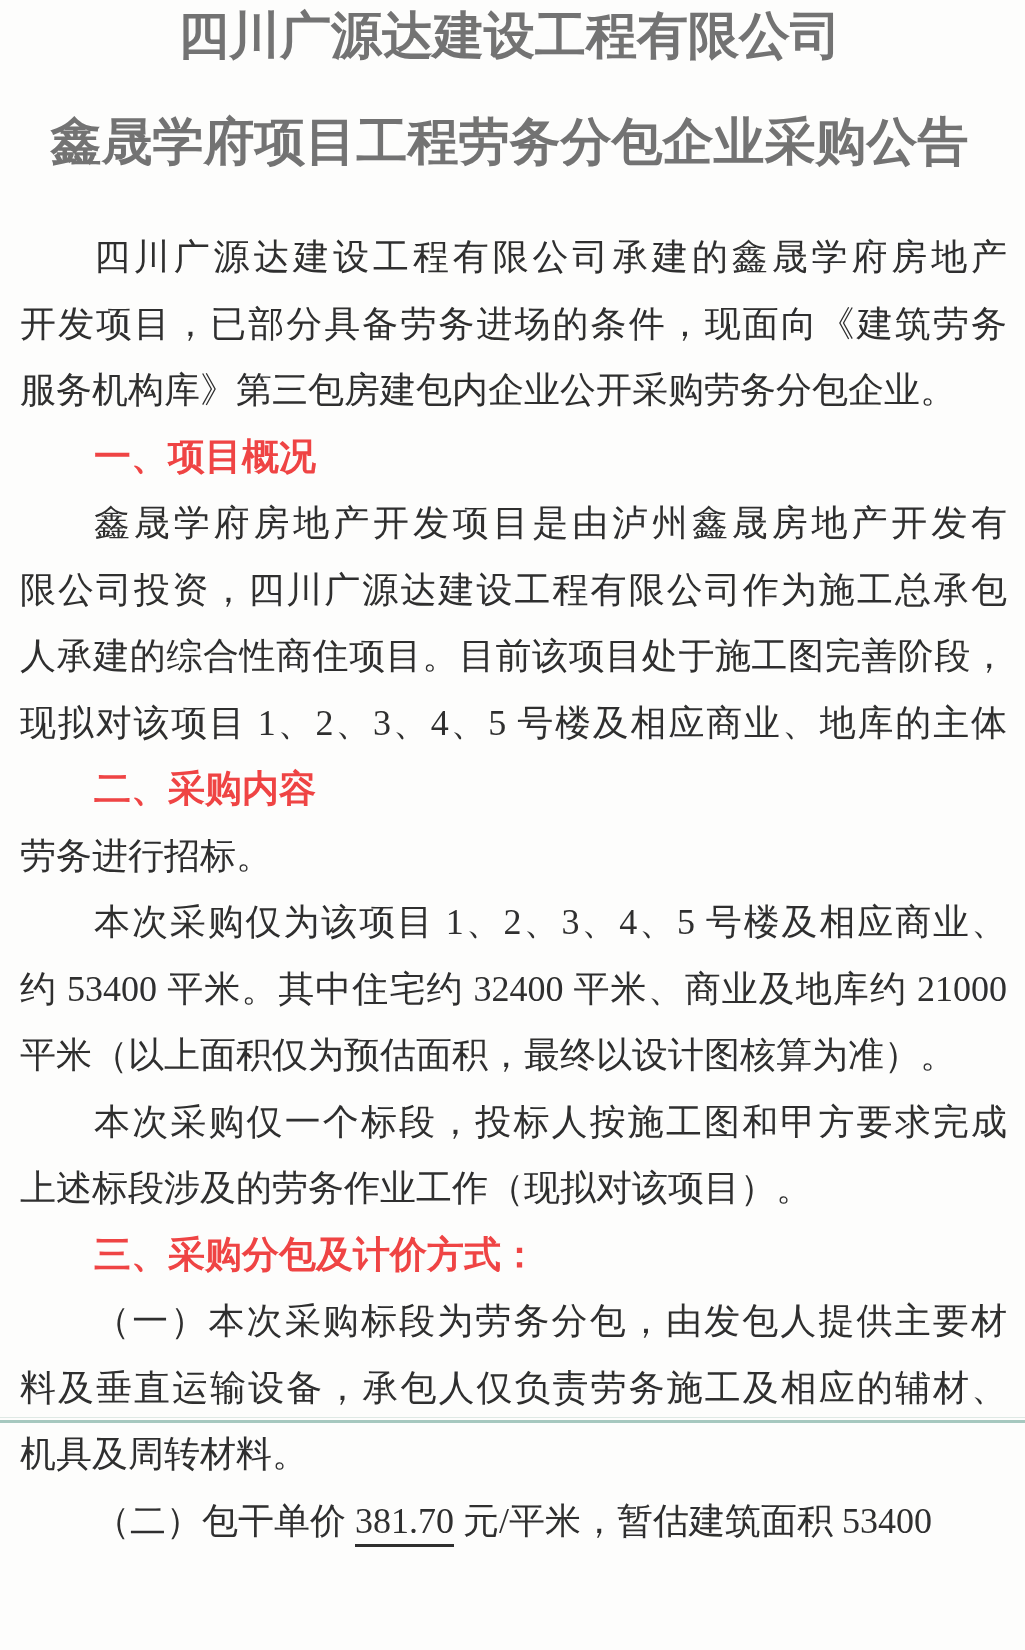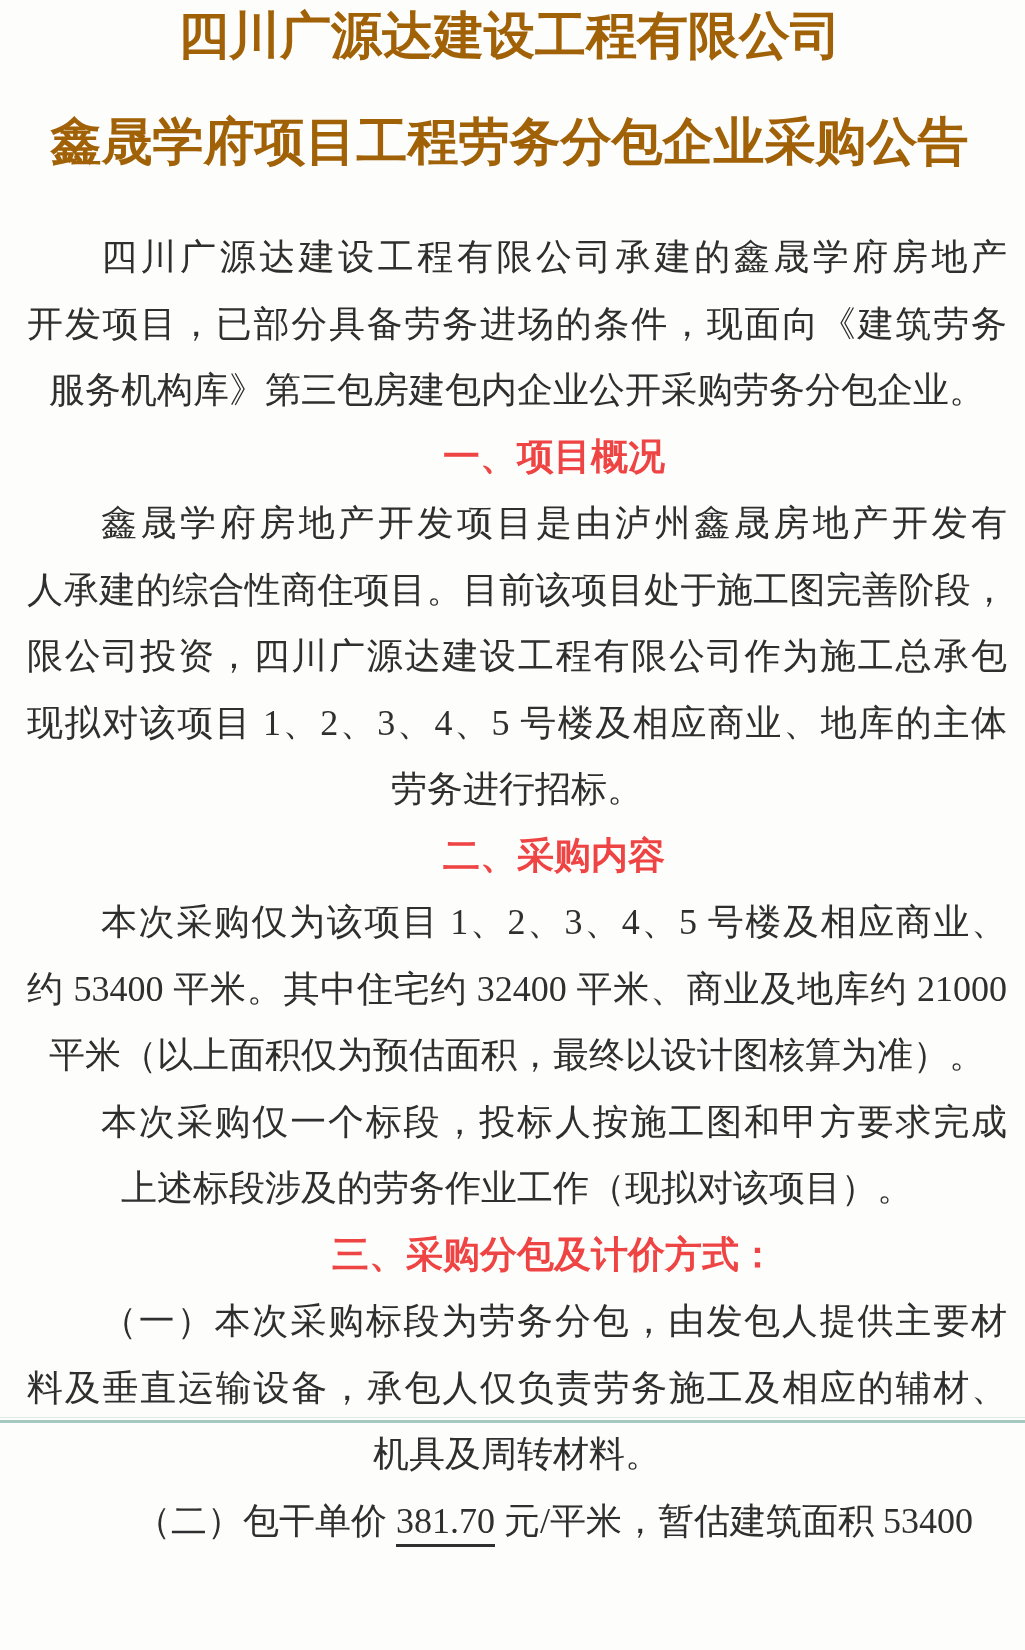--- a/index.html
+++ b/index.html
@@ -15,37 +15,37 @@
     overflow: hidden;
     color: #2e2e2e;
   }
   .doc-title {
     position: absolute; left: 8px; right: 14px;
     text-align: center;
     font-family: "Liberation Serif", serif;
     font-weight: 700;
     font-size: 51px;
     line-height: 56px;
-    color: #a16207;
+    color: #737373;
     letter-spacing: 0px;
     white-space: nowrap;
   }
   .title-1 { top: 8px; }
   .title-2 { top: 114px; }
   .content {
     position: absolute;
-    top: 224px; left: 20px; right: 18px; margin-left: 7px;
+    top: 224px; left: 20px; right: 18px;
   }
   .line {
     height: 66.5px;
     line-height: 66.5px;
     font-size: 36px;
     color: #2f2f2f;
     white-space: nowrap;
-    text-align: center;
+    text-align: left;
   }
   .line.justify {
     white-space: normal;
     text-align: justify;
     text-align-last: justify;
     text-justify: inter-character;
   }
   .line.heading {
     font-family: "Liberation Sans", sans-serif;
     font-weight: 700;
@@ -76,25 +76,25 @@
 <div class="page">
   <div class="doc-title title-1">四川广源达建设工程有限公司</div>
   <div class="doc-title title-2">鑫晟学府项目工程劳务分包企业采购公告</div>
 
   <div class="content">
       <div class="line body indent justify">四川广源达建设工程有限公司承建的鑫晟学府房地产</div>
       <div class="line body justify">开发项目，已部分具备劳务进场的条件，现面向《建筑劳务</div>
       <div class="line body">服务机构库》第三包房建包内企业公开采购劳务分包企业。</div>
       <div class="line heading indent">一、项目概况</div>
       <div class="line body indent justify">鑫晟学府房地产开发项目是由泸州鑫晟房地产开发有</div>
+      <div class="line body justify">限公司投资，四川广源达建设工程有限公司作为施工总承包</div>
       <div class="line body justify">人承建的综合性商住项目。目前该项目处于施工图完善阶段，</div>
-      <div class="line body justify">限公司投资，四川广源达建设工程有限公司作为施工总承包</div>
       <div class="line body justify">现拟对该项目 1、2、3、4、5 号楼及相应商业、地库的主体</div>
+      <div class="line heading indent">二、采购内容</div>
       <div class="line body">劳务进行招标。</div>
-      <div class="line heading indent">二、采购内容</div>
       <div class="line body indent justify">本次采购仅为该项目 1、2、3、4、5 号楼及相应商业、</div>
       <div class="line body justify">约 53400 平米。其中住宅约 32400 平米、商业及地库约 21000</div>
       <div class="line body">平米（以上面积仅为预估面积，最终以设计图核算为准）。</div>
       <div class="line body indent justify">本次采购仅一个标段，投标人按施工图和甲方要求完成</div>
       <div class="line body">上述标段涉及的劳务作业工作（现拟对该项目）。</div>
       <div class="line heading indent">三、采购分包及计价方式：</div>
       <div class="line body indent justify">（一）本次采购标段为劳务分包，由发包人提供主要材</div>
       <div class="line body justify">料及垂直运输设备，承包人仅负责劳务施工及相应的辅材、</div>
       <div class="line body">机具及周转材料。</div>
       <div class="line body indent"><span>（二）包干单价 </span><span class="underline-seg">381.70</span><span> 元/平米，暂估建筑面积 53400</span></div>

